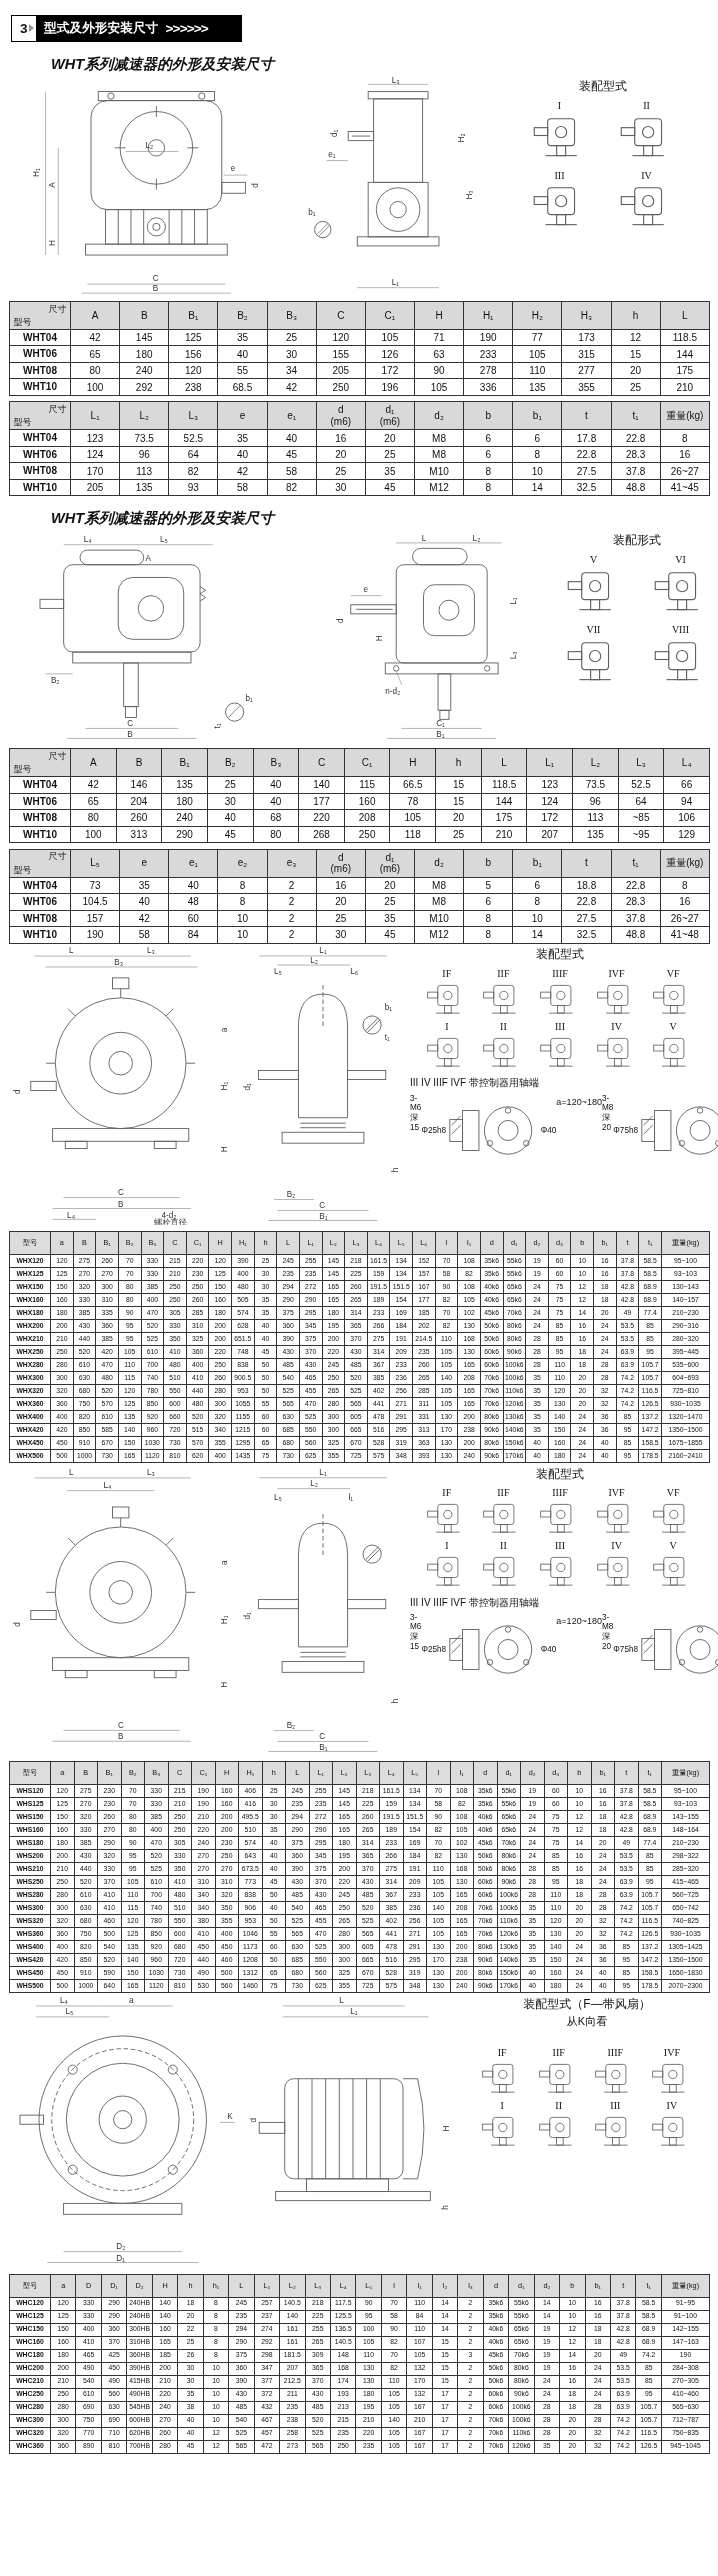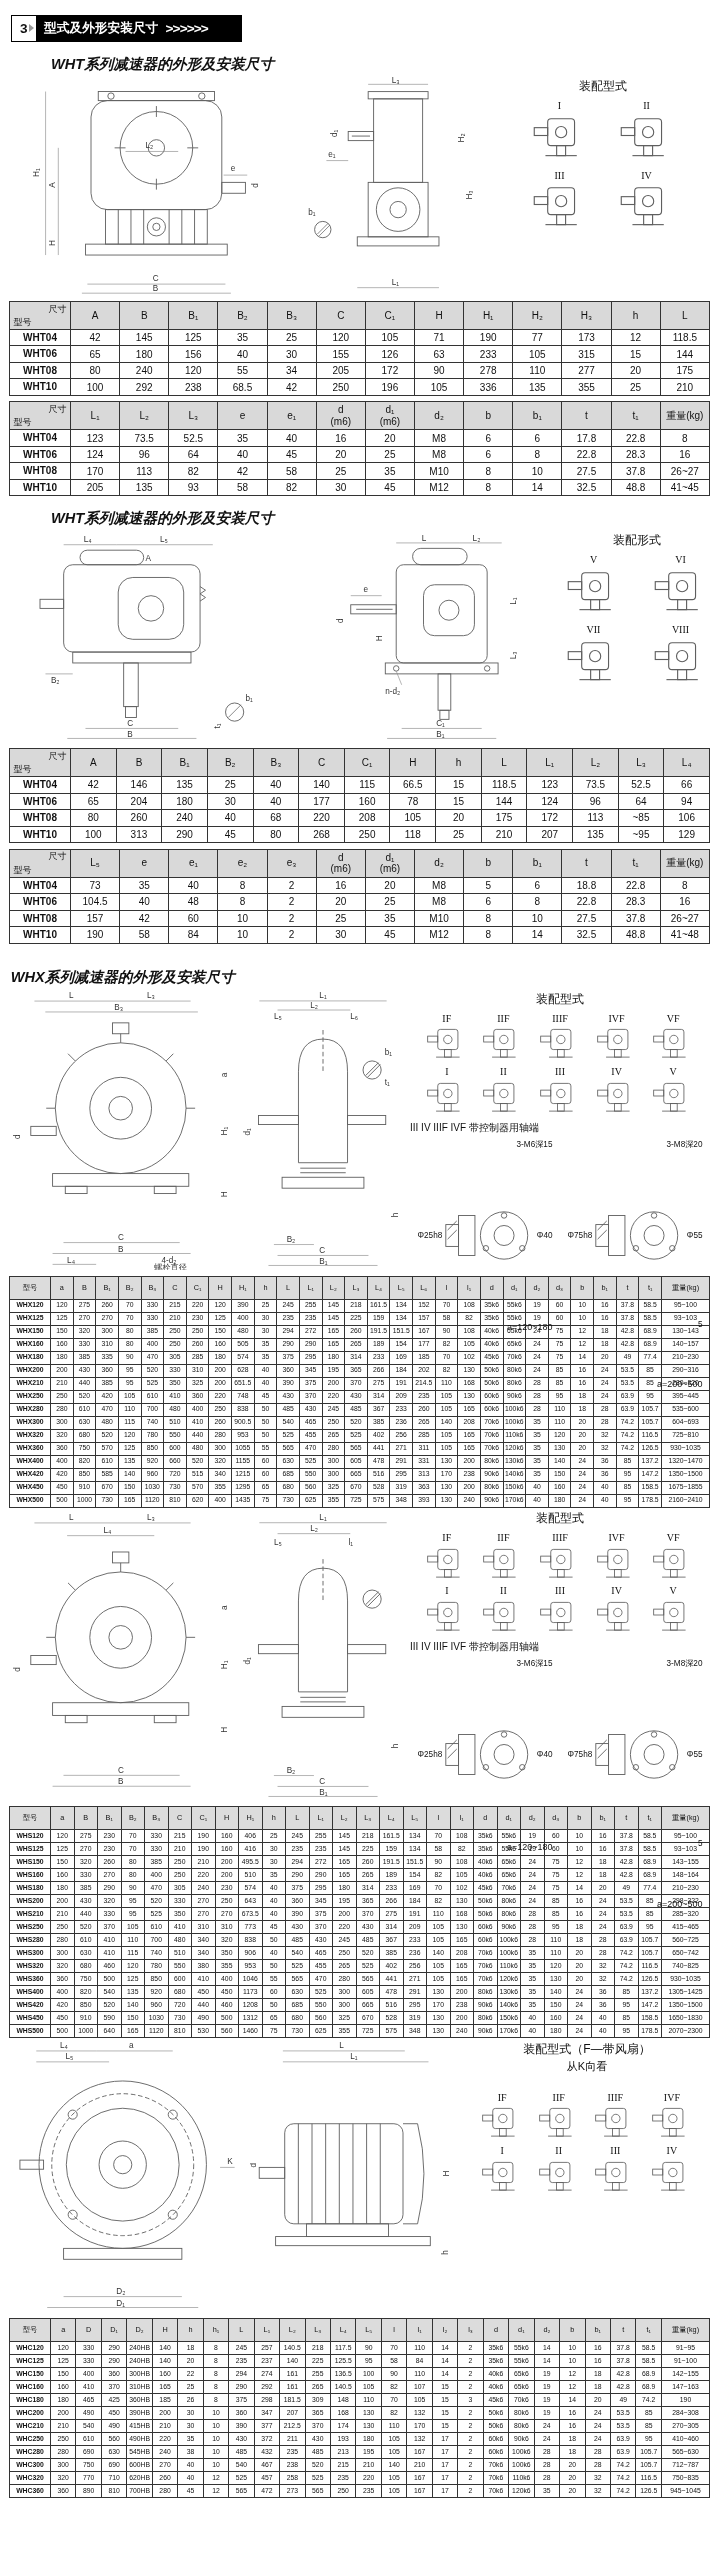--- a/index.html
+++ b/index.html
@@ -29,21 +29,21 @@
   .asm-sub{font-size:11px;text-align:center;margin-top:-3.6px;margin-bottom:18px;}
   .asm-grid{display:grid;gap:5.5px 14.6px;}
   .asm-item{display:flex;flex-direction:column;align-items:center;}
   .asm-lab{font-size:10px;font-family:"Liberation Serif",serif;margin-bottom:0.9px;}
   .asm-ic{width:42px;height:36px;}
   .asm.big2 .asm-ic{width:56px;height:47px;}
   .asm.big2 .asm-grid{gap:11px 31px;}
   
   .shaftnote{font-size:10px;margin:7.3px 0 3.6px 0;width:100%;}
   .shaftrow{display:flex;justify-content:space-around;width:100%;margin-top:1.8px;}
-  .flgblk{display:flex;flex-direction:column;align-items:flex-end;font-size:8.2px;gap:48px;}
+  .flgblk{display:flex;flex-direction:row;align-items:flex-start;font-size:8.2px;}
   .flgblk .tap{margin-bottom:0.9px;}
   .flgwrap{display:flex;align-items:center;gap:1.8px;}
   .flgrange{margin-top:2.7px;font-size:9px;}
   
   table.tbl{border-collapse:collapse;width:100%;table-layout:fixed;border:1.8px solid #222;
     margin-top:5.5px;padding-left:37px;}
   table.tbl th,table.tbl td{border:0.9px solid #333;text-align:center;vertical-align:middle;
     padding:0;overflow:hidden;}
   table.t14 th{height:27px;font-size:10px;font-weight:normal;line-height:1.15;background:#d9d9d9;}
   table.t14 td,table.t14 tbody th{height:15.5px;font-size:10px;}
@@ -716,21 +716,20 @@
           <td>M12</td>
           <td>8</td>
           <td>14</td>
           <td>32.5</td>
           <td>48.8</td>
           <td>41~48</td>
         </tr>
       </tbody>
     </table>
 
-  <h2 class="sect-h" style="margin-top:24px">WHX系列减速器的外形及安装尺寸</h2>
   <div class="drawrow" style="height:280px">
     <svg class="draw" width="227" height="280" viewBox="0 0 250 308">
       <use href="#whxf" x="18" y="30" width="210" height="235"></use>
       <line class="dim" x1="28" y1="12" x2="122" y2="12"></line>
       <text x="66" y="9">L</text>
       <line class="dim" x1="122" y1="12" x2="200" y2="12"></line>
       <text x="152" y="9">L₃</text>
       <line class="dim" x1="40" y1="24" x2="208" y2="24"></line>
       <text x="116" y="22">B₃</text>
       <text transform="rotate(-90 240 96)" x="240" y="96">a</text>

